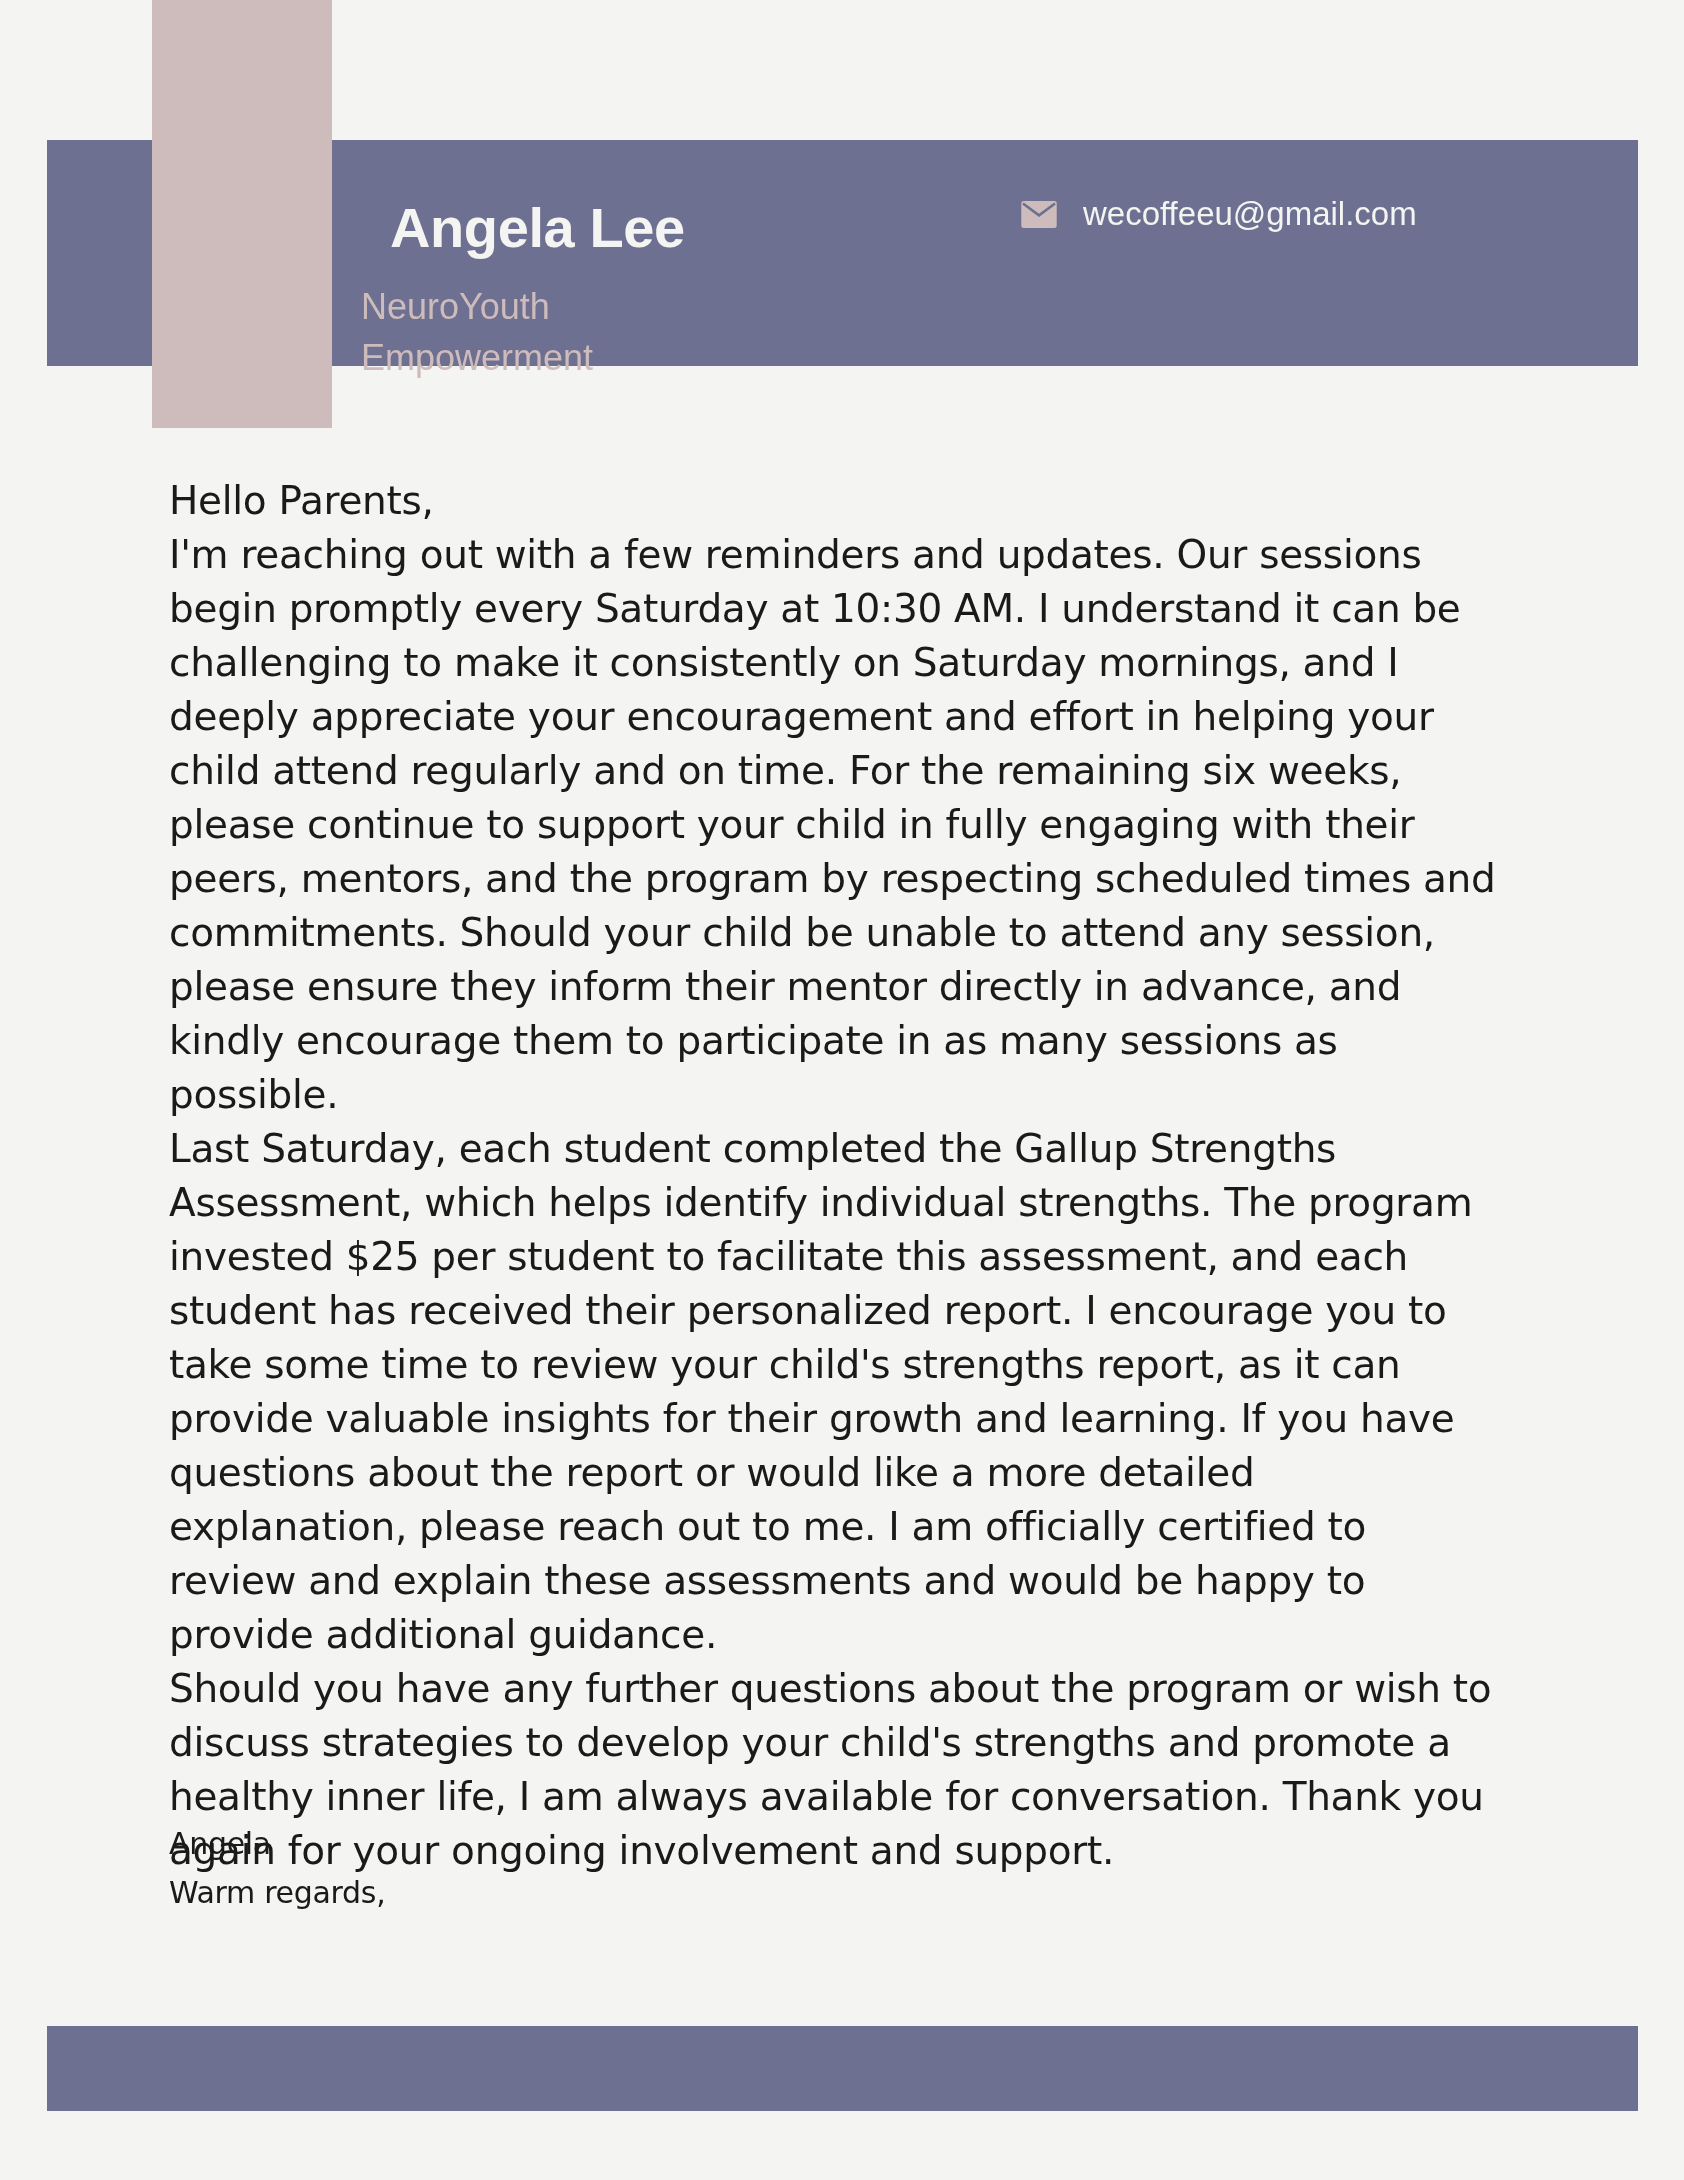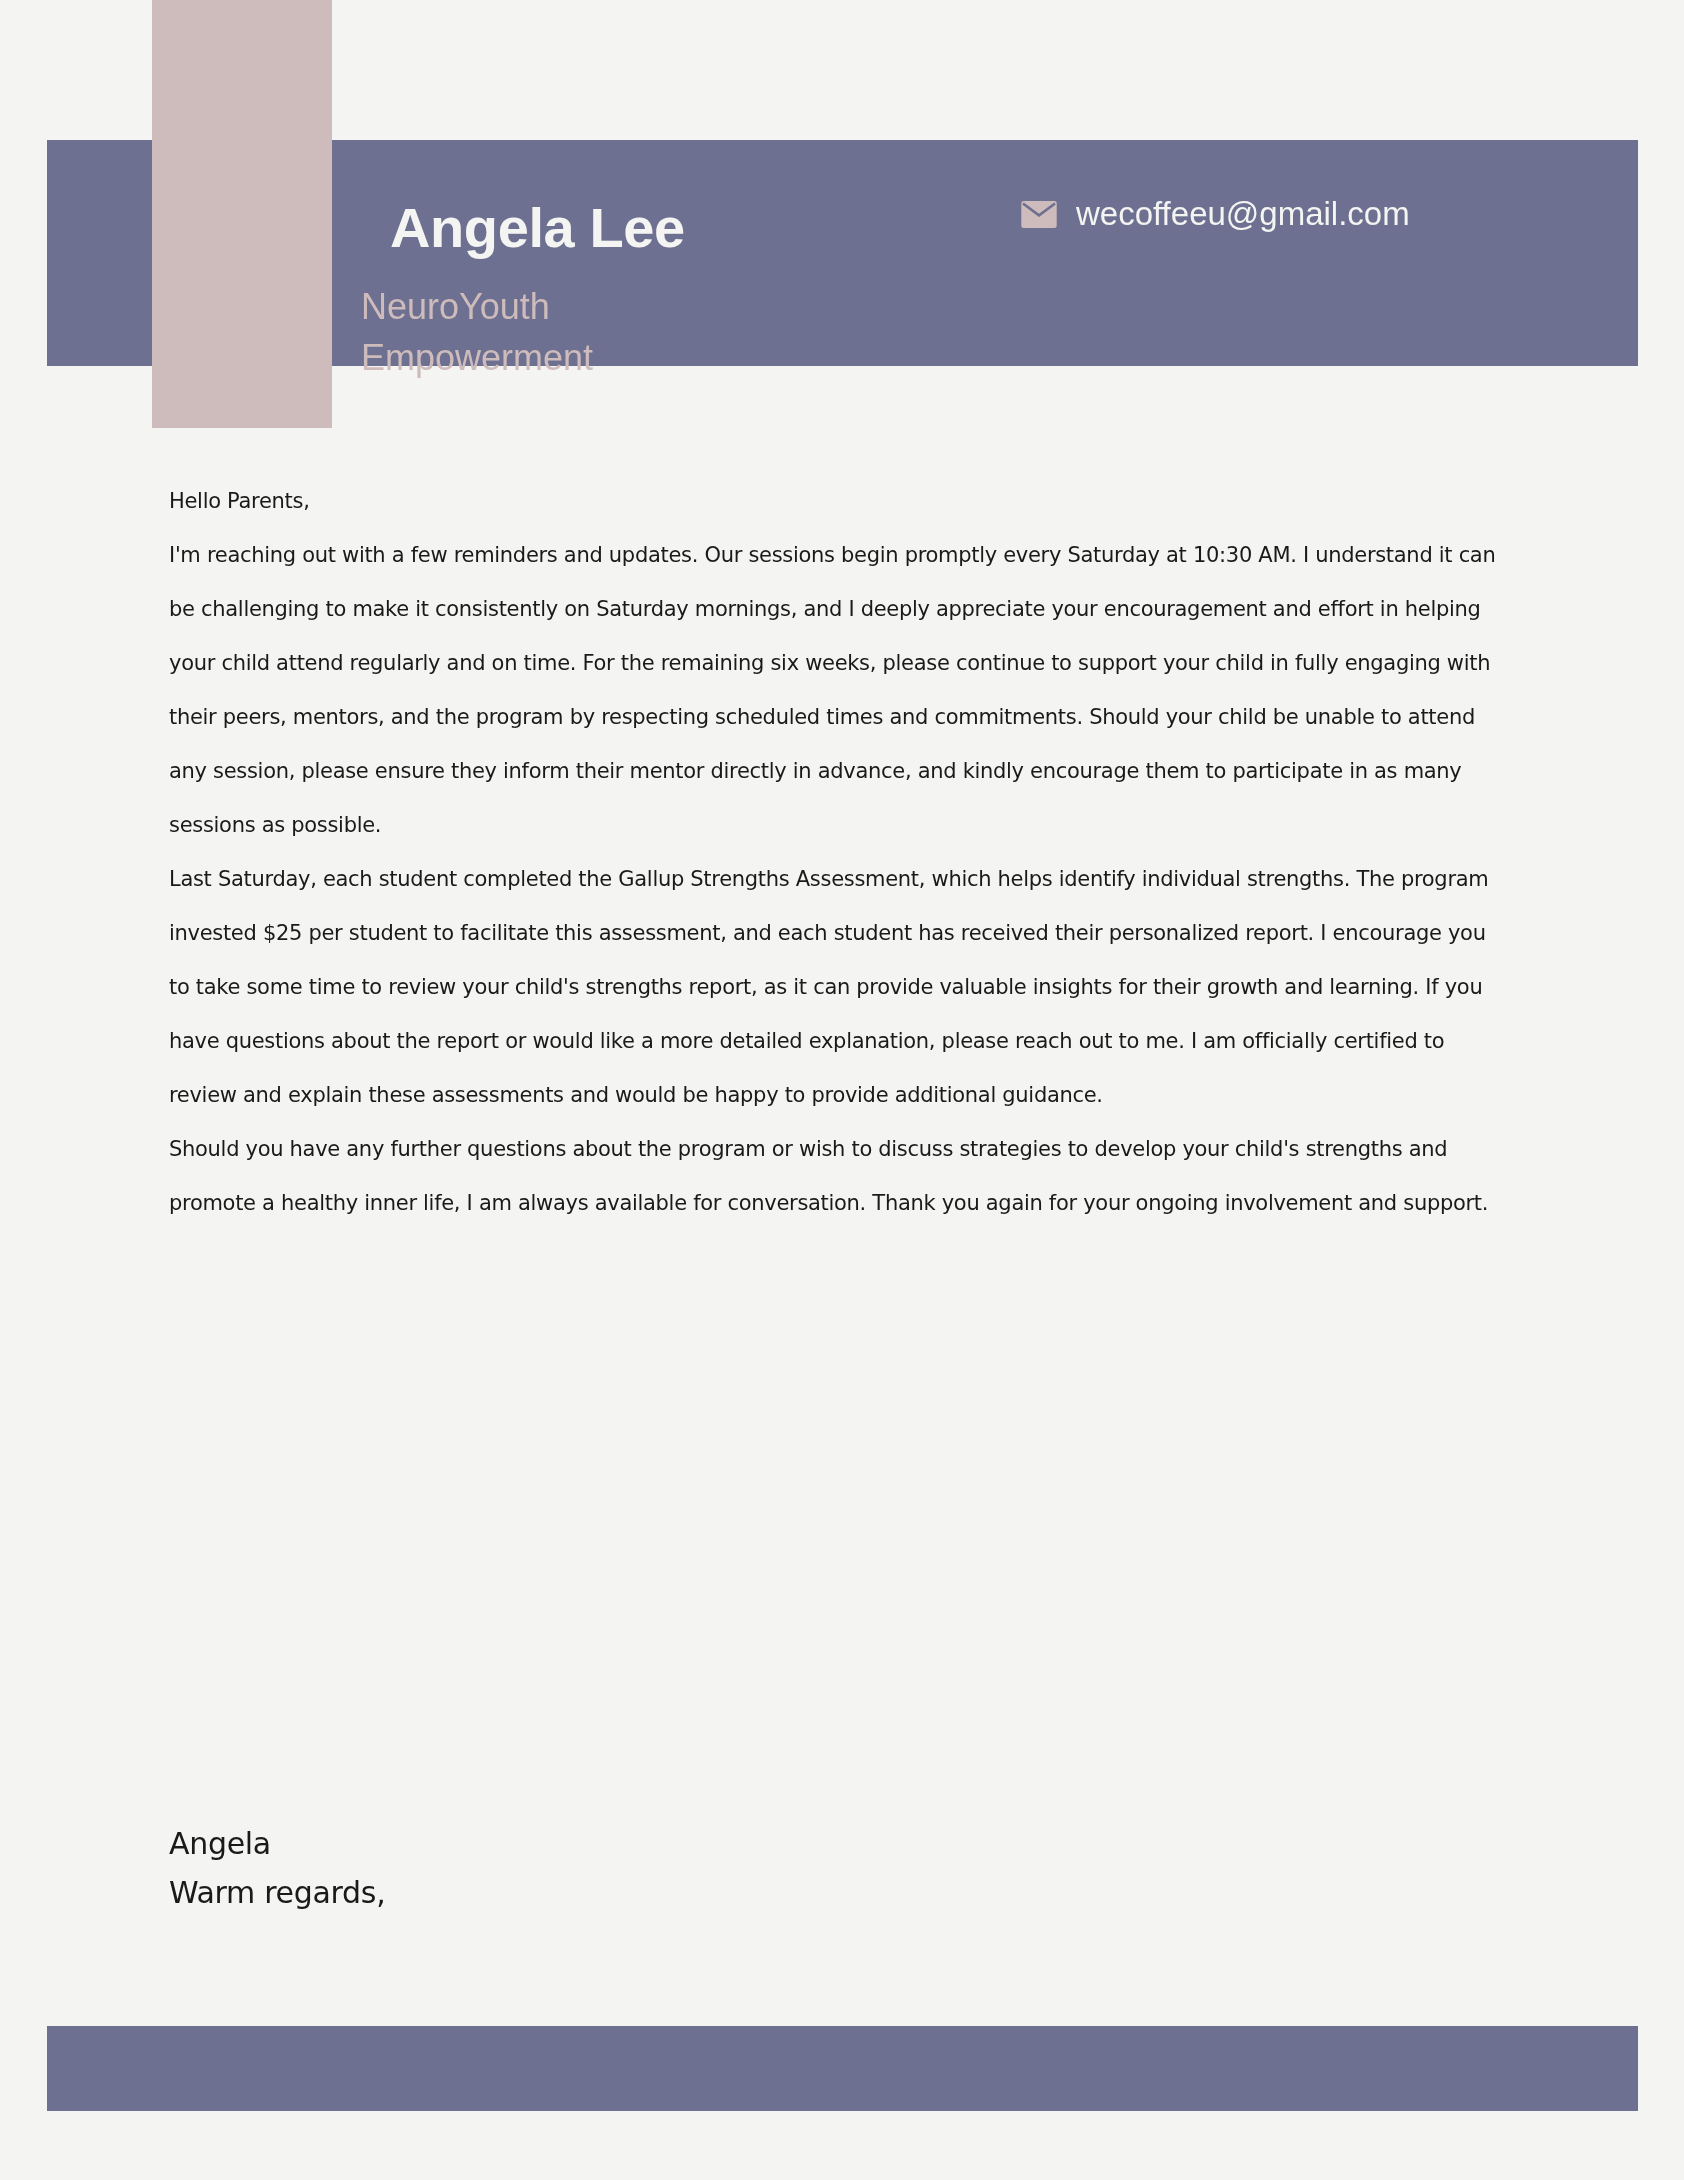--- a/index.html
+++ b/index.html
@@ -26,33 +26,33 @@
   }
   .org {
     position: absolute; left: 361px; top: 260px; width: 358px;
     font-family: "Liberation Sans", sans-serif;
     font-size: 36px; line-height: 51px; color: #cebbbb; margin-top: 21px;
   }
   .contact {
     position: absolute; left: 1020px; top: 189px;
   }
   .contact-row {
-    display: flex; align-items: center; height: 50px;
+    display: flex; align-items: center; height: 50px; gap: 7px;
   }
   .contact-row .icon {
     width: 37px; height: 37px; margin-right: 19px;
     display: flex; align-items: center; justify-content: center;
   }
   .contact-row .text {
     font-family: "Liberation Sans", sans-serif;
     font-size: 33px; color: #f4f4f2; white-space: nowrap;
   }
   .letter {
     position: absolute; left: 169px; top: 474px; width: 1329px;
-    font-size: 21px; line-height: 54px; color: #1a1a1a;
+    font-size: 39px; line-height: 54px; color: #1a1a1a;
     font-family: "DejaVu Sans", sans-serif;
     letter-spacing: -0.3px;
   }
   .letter p { margin: 0; }
   .signature {
     position: absolute; left: 169px; top: 1819px;
     font-size: 30px; line-height: 49px; color: #1a1a1a;
     font-family: "DejaVu Sans", sans-serif; letter-spacing: -0.3px;
   }
   .signature div { white-space: nowrap; }

